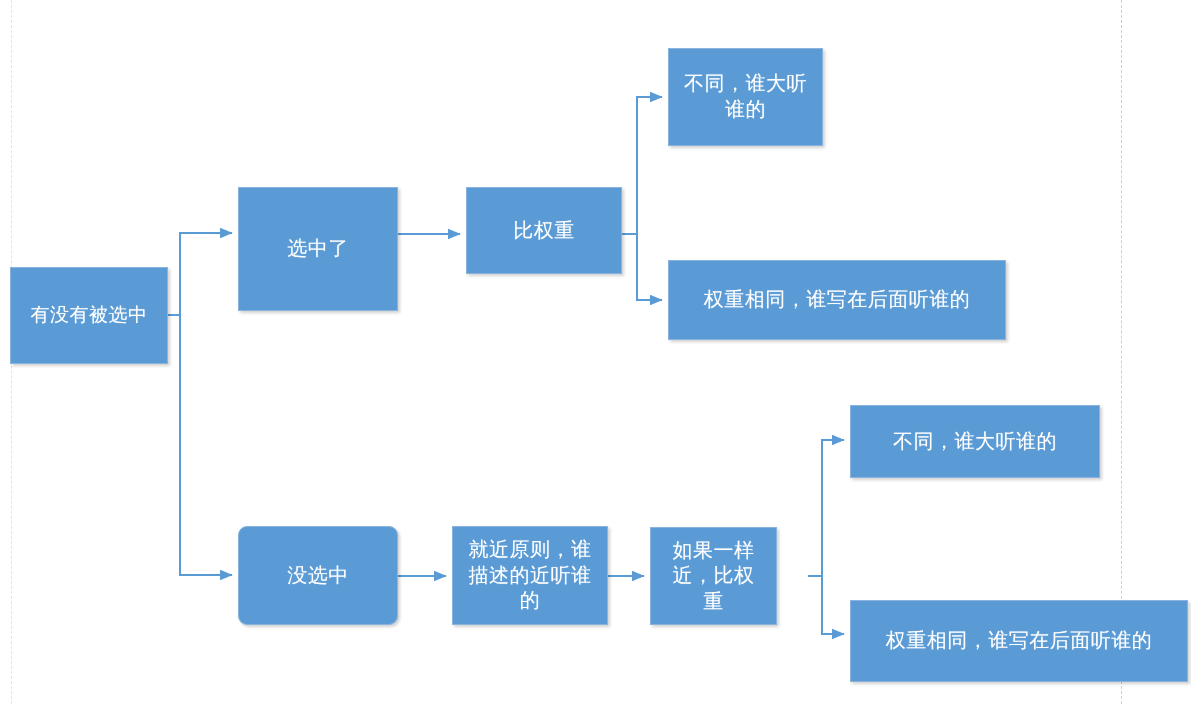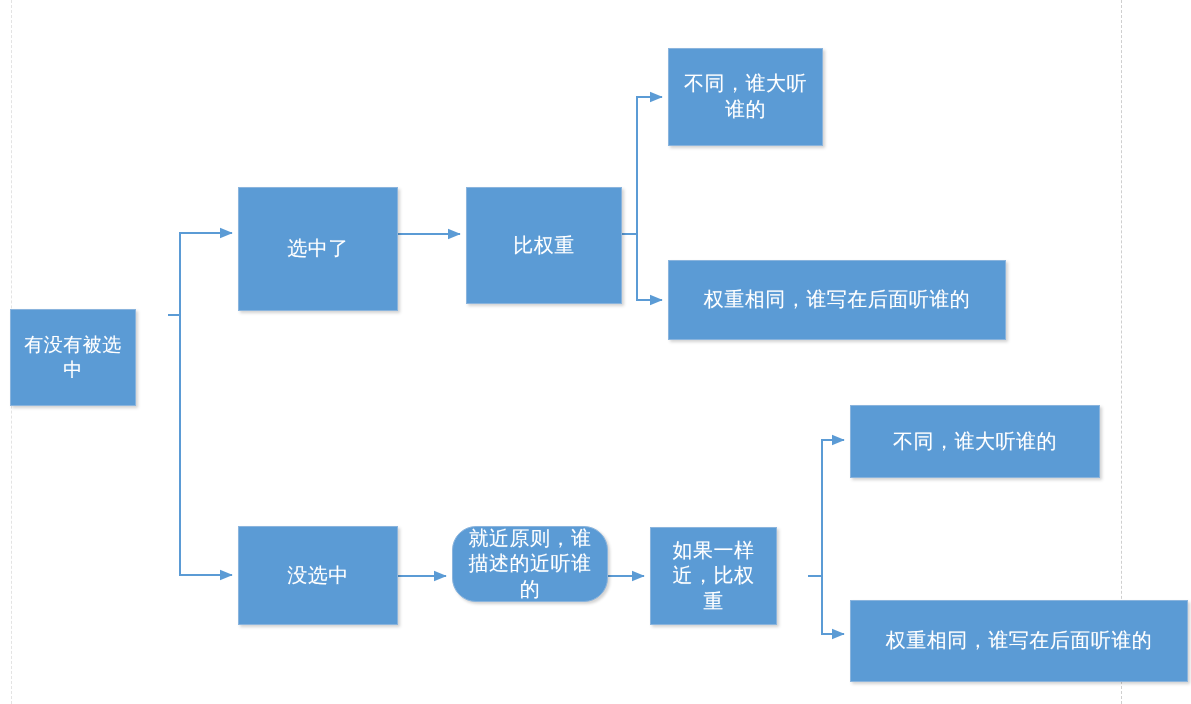--- a/index.html
+++ b/index.html
@@ -75,25 +75,25 @@
         <path d="M 622 234 L 637 234 L 637 97 L 662 97" stroke="#5B9BD5" marker-end="url(#arrowhead)"></path>
         <path d="M 622 234 L 637 234 L 637 300 L 662 300" stroke="#5B9BD5" marker-end="url(#arrowhead)"></path>
         <path d="M 398 576 L 446 576" stroke="#5B9BD5" marker-end="url(#arrowhead)"></path>
         <path d="M 608 576 L 644 576" stroke="#5B9BD5" marker-end="url(#arrowhead)"></path>
         <path d="M 808 576 L 822 576 L 822 440 L 844 440" stroke="#5B9BD5" marker-end="url(#arrowhead)"></path>
         <path d="M 808 576 L 822 576 L 822 634 L 844 634" stroke="#5B9BD5" marker-end="url(#arrowhead)"></path>
       </g>
   </svg>
 
   <div id="node-layer">
-      <div class="node" style="left: 10px; top: 267px; width: 126px; height: 97px; font-size: 19px; background: rgb(91, 155, 213); color: rgb(255, 255, 255); margin-top: 42px;">有没有被选中</div>
+      <div class="node" style="left: 10px; top: 267px; width: 158px; height: 97px; font-size: 19px; background: rgb(91, 155, 213); color: rgb(255, 255, 255);">有没有被选中</div>
       <div class="node" style="left: 238px; top: 187px; width: 160px; height: 124px; font-size: 20px; background: rgb(91, 155, 213); color: rgb(255, 255, 255);">选中了</div>
-      <div class="node" style="left: 466px; top: 187px; width: 156px; height: 117px; font-size: 20px; background: rgb(91, 155, 213); color: rgb(255, 255, 255);">比权重</div>
+      <div class="node" style="left: 466px; top: 187px; width: 156px; height: 87px; font-size: 20px; background: rgb(91, 155, 213); color: rgb(255, 255, 255);">比权重</div>
       <div class="node" style="left: 668px; top: 48px; width: 155px; height: 98px; font-size: 20px; background: rgb(91, 155, 213); color: rgb(255, 255, 255);">不同，谁大听谁的</div>
       <div class="node" style="left: 668px; top: 260px; width: 338px; height: 80px; font-size: 20px; background: rgb(91, 155, 213); color: rgb(255, 255, 255);">权重相同，谁写在后面听谁的</div>
-      <div class="node" style="left: 238px; top: 526px; width: 160px; height: 99px; font-size: 20px; background: rgb(91, 155, 213); color: rgb(255, 255, 255);">没选中</div>
-      <div class="node" style="left: 452px; top: 526px; width: 156px; height: 76px; font-size: 20px; background: rgb(91, 155, 213); color: rgb(255, 255, 255); border-radius: 24px;">就近原则，谁描述的近听谁的</div>
+      <div class="node" style="left: 238px; top: 526px; width: 160px; height: 99px; font-size: 20px; background: rgb(91, 155, 213); color: rgb(255, 255, 255); border-radius: 9px;">没选中</div>
+      <div class="node" style="left: 452px; top: 526px; width: 156px; height: 99px; font-size: 20px; background: rgb(91, 155, 213); color: rgb(255, 255, 255);">就近原则，谁描述的近听谁的</div>
       <div class="node" style="left: 650px; top: 527px; width: 127px; height: 98px; font-size: 20px; background: rgb(91, 155, 213); color: rgb(255, 255, 255);">如果一样近，比权重</div>
       <div class="node" style="left: 850px; top: 405px; width: 250px; height: 73px; font-size: 20px; background: rgb(91, 155, 213); color: rgb(255, 255, 255);">不同，谁大听谁的</div>
       <div class="node" style="left: 850px; top: 600px; width: 338px; height: 82px; font-size: 20px; background: rgb(91, 155, 213); color: rgb(255, 255, 255);">权重相同，谁写在后面听谁的</div>
     </div>
 
 </div>
 
 </body></html>

